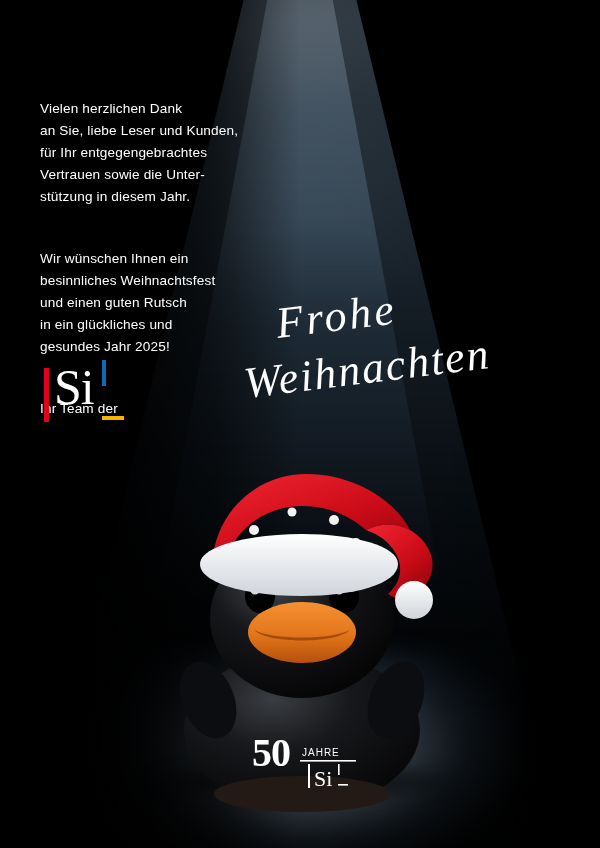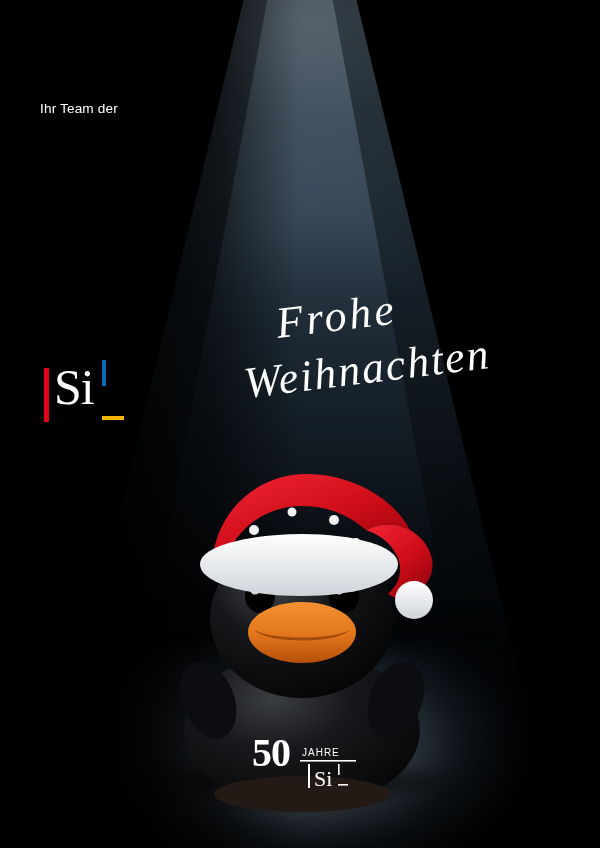--- a/index.html
+++ b/index.html
@@ -186,20 +186,30 @@
 
   <div class="beam-wrap">
     <div class="beam"></div>
     <div class="beam2"></div>
     <div class="floor-glow"></div>
   </div>
   <div class="vignette"></div>
   <div class="left-dark"></div>
 
   <div class="message">
+    <p class="para">Vielen herzlichen Dank
+an Sie, liebe Leser und Kunden,
+für Ihr entgegengebrachtes
+Vertrauen sowie die Unter-
+stützung in diesem Jahr.</p>
+    <p class="para">Wir wünschen Ihnen ein
+besinnliches Weihnachtsfest
+und einen guten Rutsch
+in ein glückliches und
+gesundes Jahr 2025!</p>
     <p class="para">Ihr Team der</p>
   </div>
 
   <div class="si-logo">
     <div class="bar-red"></div>
     <div class="si-text">Si</div>
     <div class="bar-blue"></div>
     <div class="bar-yellow"></div>
   </div>
 

